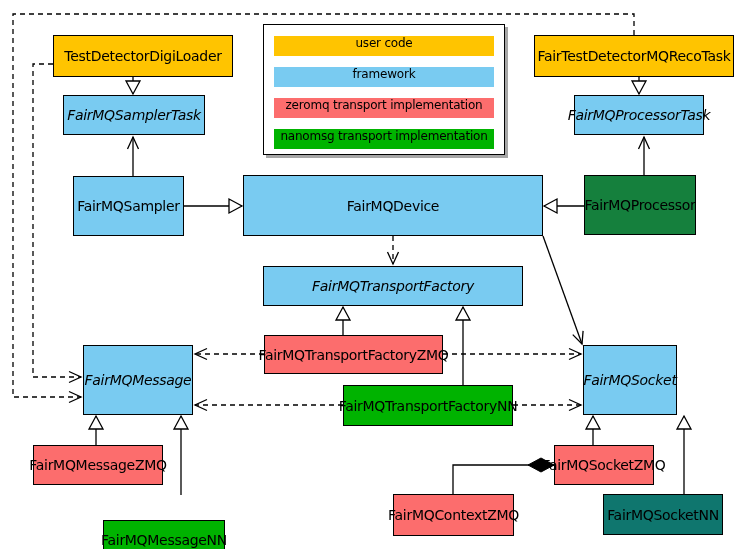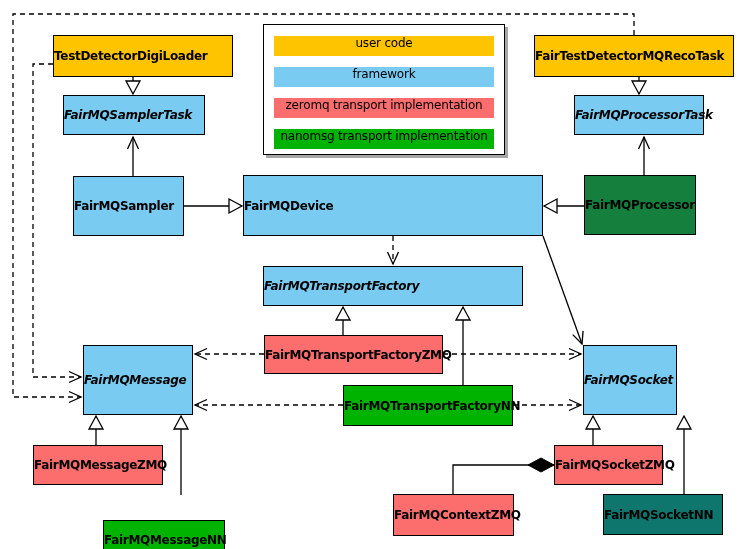--- a/index.html
+++ b/index.html
@@ -15,24 +15,24 @@
     position: absolute;
     left: 0; top: 0;
     width: 748px; height: 549px;
   }
   .node {
     position: absolute;
     box-sizing: border-box;
     border: 1.4px solid #000;
     display: flex;
     align-items: center;
-    justify-content: flex-start;
+    justify-content: center;
     text-align: center;
-    font-weight: bold;
-    font-size: 12px;
+    font-weight: normal;
+    font-size: 14px;
     letter-spacing: -0.3px;
     color: #000;
     white-space: nowrap;
   }
   .node.abstract { font-style: italic; }
   .legend {
     position: absolute;
     box-sizing: border-box;
     background: #ffffff;
     border: 1.4px solid #000;
@@ -193,20 +193,20 @@
       </div>
       <div class="node" style="left: 33px; top: 445px; width: 130px; height: 40px; background: rgb(252, 109, 109);">
         <span>FairMQMessageZMQ</span>
       </div>
       <div class="node" style="left: 103px; top: 520px; width: 122px; height: 40px; background: rgb(0, 179, 0);">
         <span>FairMQMessageNN</span>
       </div>
       <div class="node" style="left: 393px; top: 494px; width: 121px; height: 42px; background: rgb(252, 109, 109);">
         <span>FairMQContextZMQ</span>
       </div>
-      <div class="node" style="left: 554px; top: 445px; width: 109px; height: 40px; background: rgb(252, 109, 109);">
+      <div class="node" style="left: 554px; top: 445px; width: 100px; height: 40px; background: rgb(252, 109, 109);">
         <span>FairMQSocketZMQ</span>
       </div>
       <div class="node" style="left: 603px; top: 494px; width: 120px; height: 41px; background: #0f766e;">
         <span>FairMQSocketNN</span>
       </div>
     </div>
 </div>
 
 </body></html>

